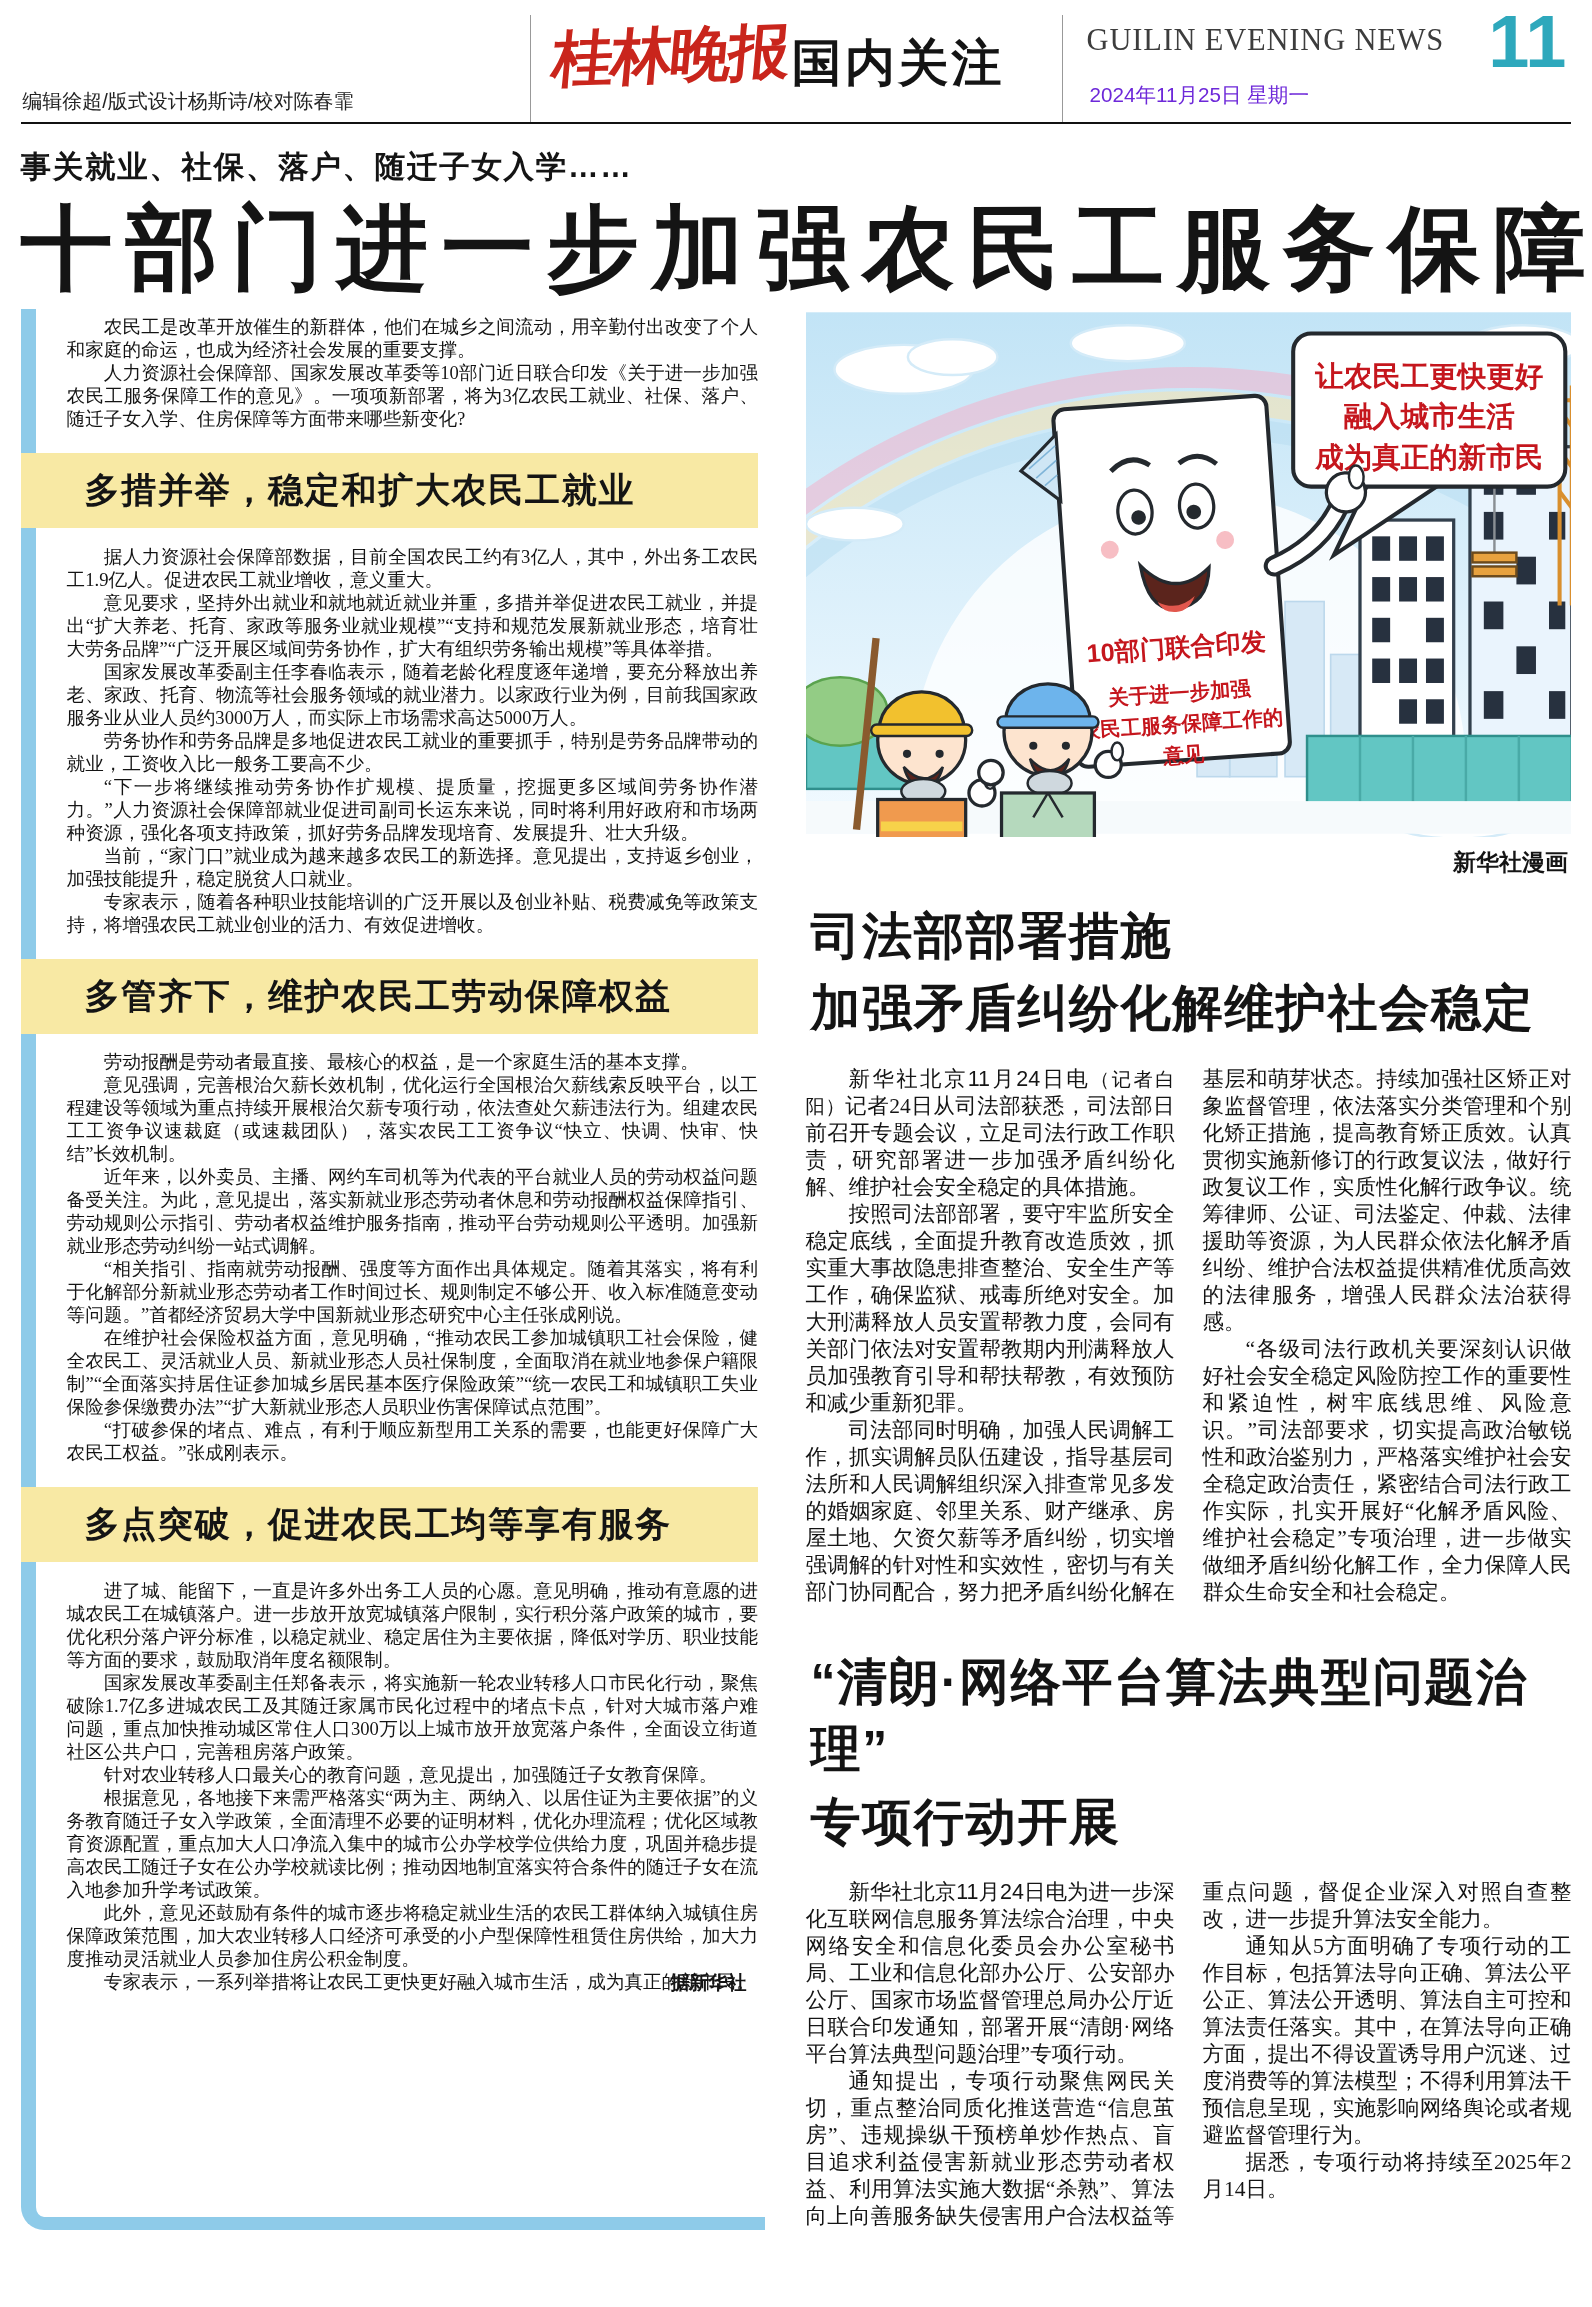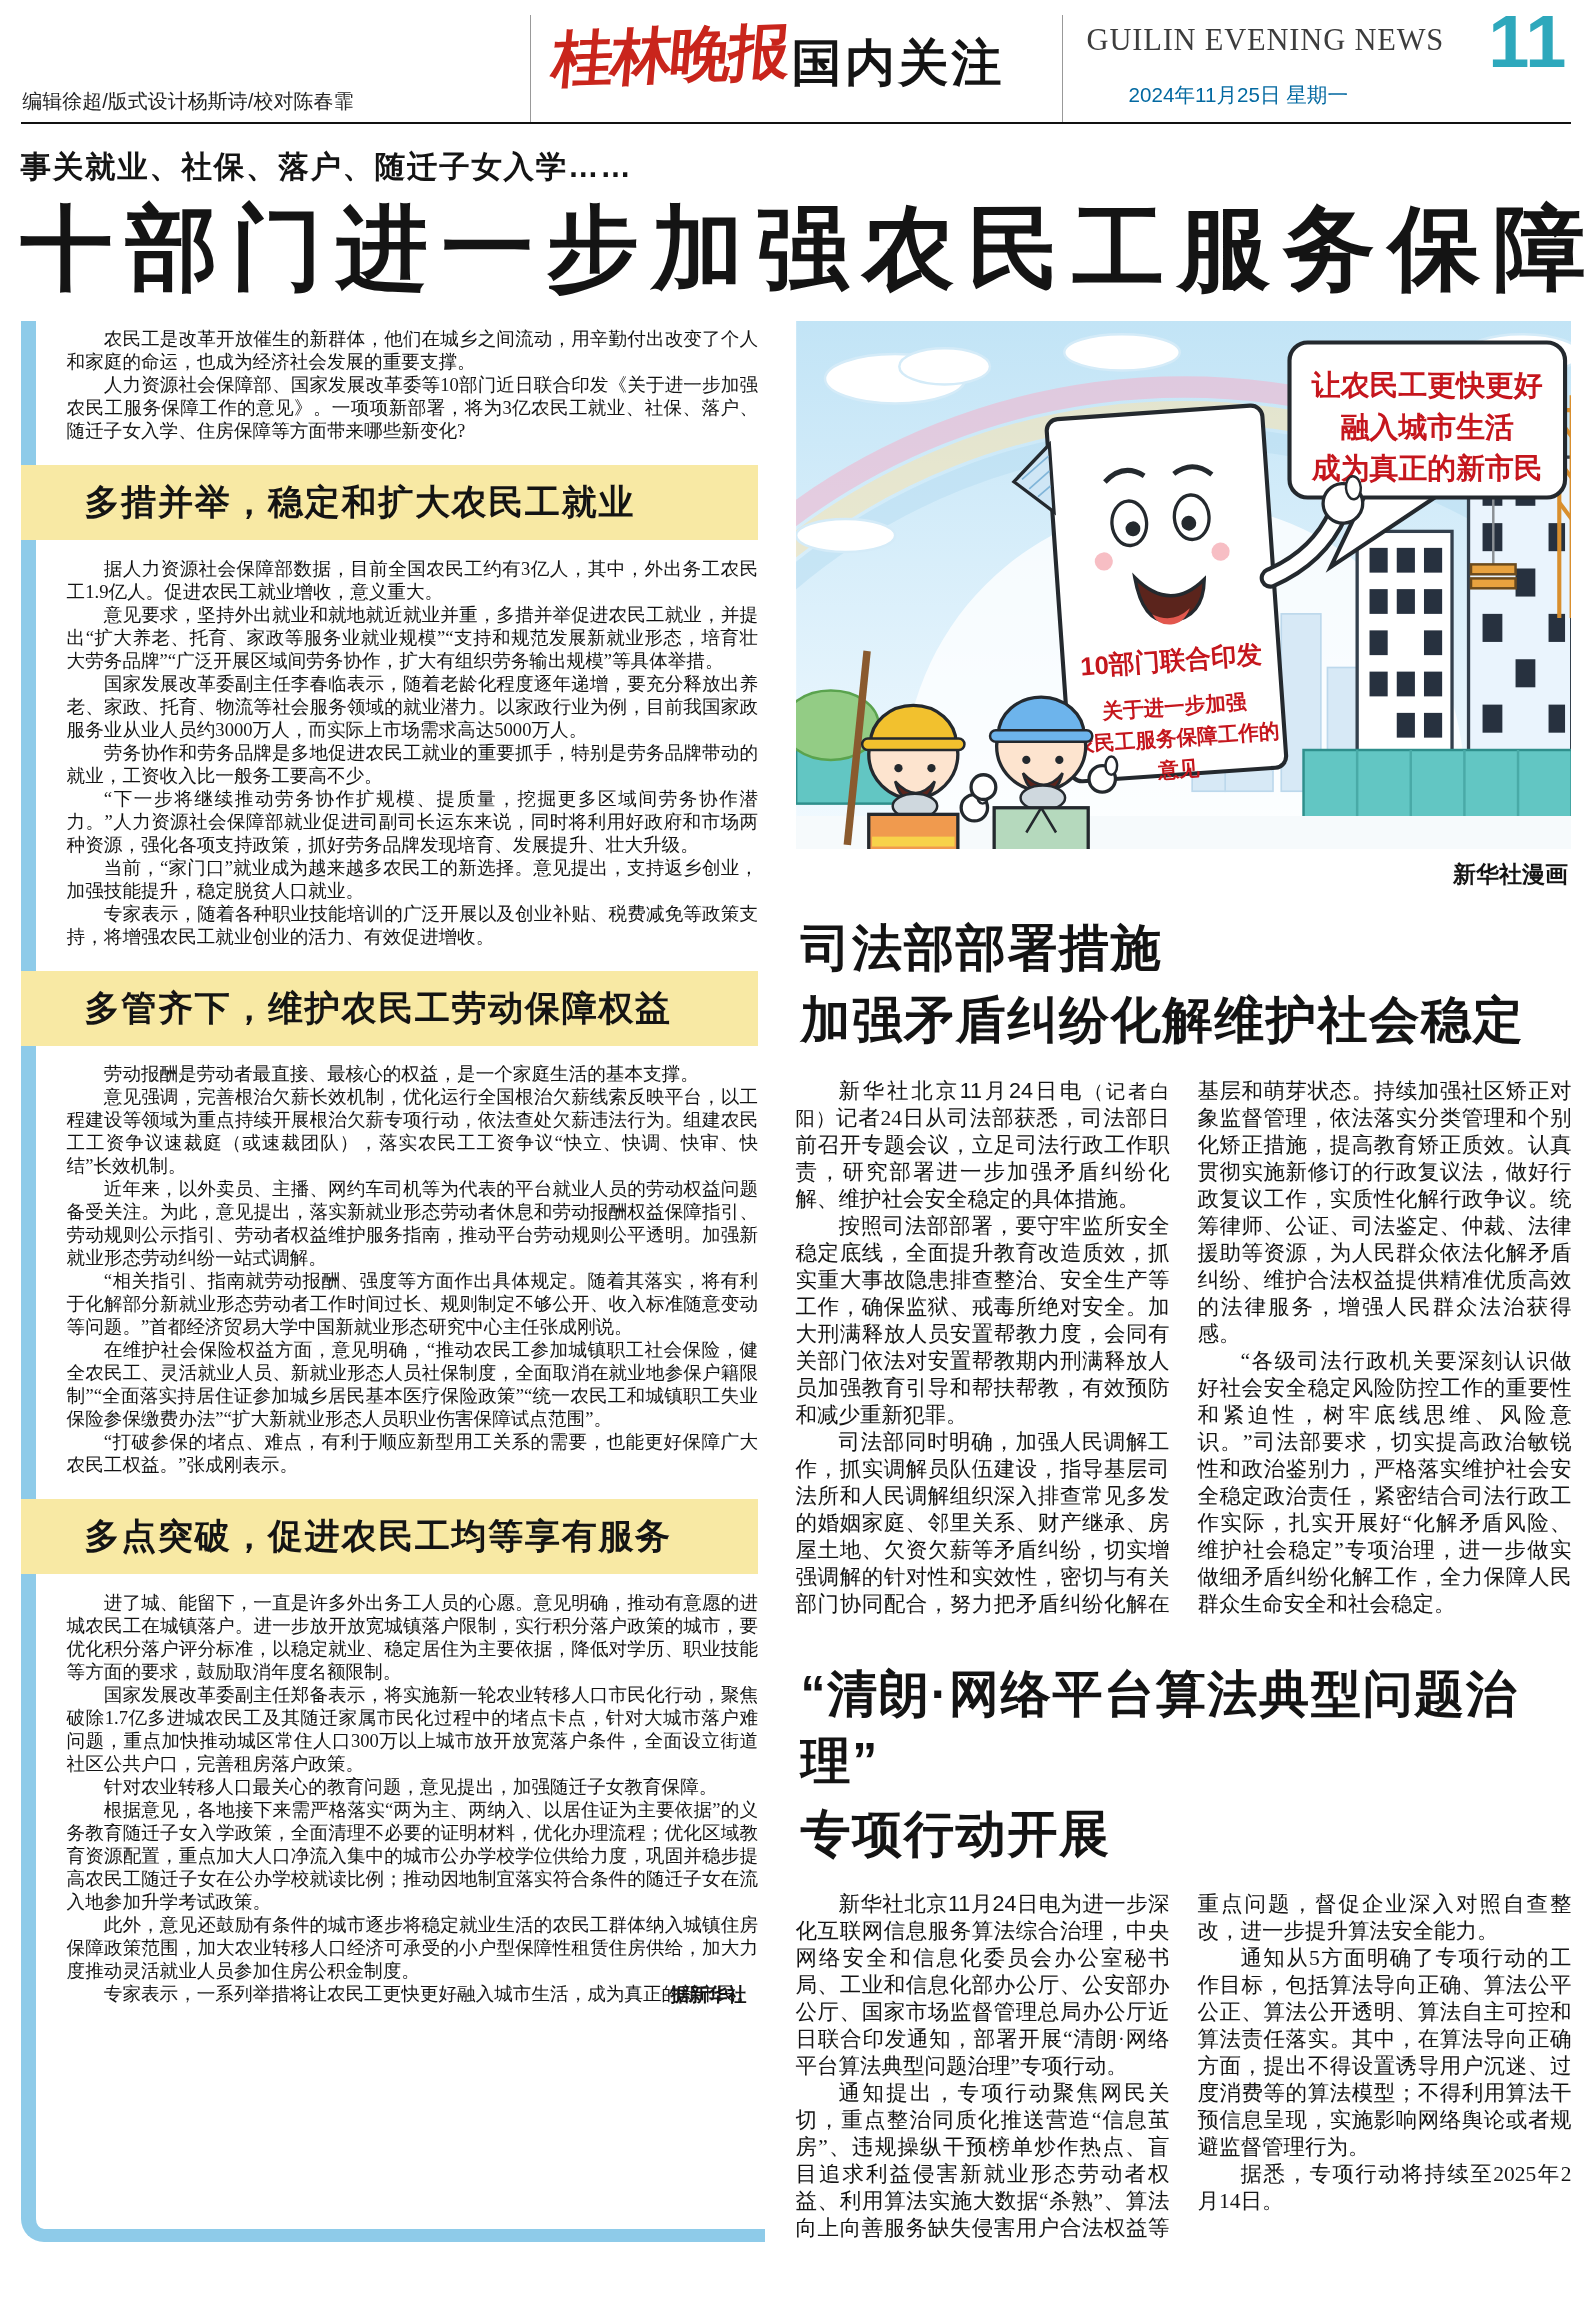--- a/index.html
+++ b/index.html
@@ -13,30 +13,30 @@
 
   
   header{position:relative;height:124px;margin:0 20.6px;border-bottom:2.5px solid #111;}
   .credits{position:absolute;left:1.7px;bottom:7px;font:20px "Liberation Sans",sans-serif;color:#222;}
   .vline{position:absolute;top:15px;bottom:0;width:0.8px;background:#999;}
   .vline.v1{left:509px;} .vline.v2{left:1041px;}
   .logo{position:absolute;left:532px;top:15px;font:900 61px "Liberation Sans",sans-serif;
         color:var(--logo_red);transform:skewX(-7deg) rotate(-2deg);letter-spacing:-2.5px;}
   .section-title{position:absolute;left:771px;top:30px;font:900 50px "Liberation Sans",sans-serif;letter-spacing:3.3px;}
   .mast-en{position:absolute;left:1066px;top:23px;font:400 30.5px "Liberation Serif",serif;color:#3d3d3d;letter-spacing:0.8px;}
-  .mast-date{position:absolute;left:1108px;top:81px;font:400 20.6px "Liberation Sans",sans-serif;color:#0369a1;}
+  .mast-date{position:absolute;left:1069px;top:81px;font:400 20.6px "Liberation Sans",sans-serif;color:#6d28d9;}
   .pagenum{position:absolute;right:5px;top:5px;font:800 74px "Liberation Sans",sans-serif;color:var(--teal);line-height:1;}
 
   
   .headline-zone{padding:0 20.6px;}
   .kicker{margin-top:23px;font:900 30.5px "Liberation Sans",sans-serif;letter-spacing:1.7px;}
   .headline{margin:13.2px 0 0 0;font:900 92px "Liberation Sans",sans-serif;letter-spacing:13.2px;line-height:1.04;white-space:nowrap;}
 
   
-  .content{display:flex;gap:31px;padding:0 20.6px;margin-top:24px;}
+  .content{display:flex;gap:41px;padding:0 20.6px;margin-top:12px;}
   .left-col{width:744px;position:relative;padding:6.6px 6.6px 38px 46px;}
   .l-frame{position:absolute;inset:0;border-left:15px solid var(--frame_blue);
            border-bottom:13.2px solid var(--frame_blue);border-bottom-left-radius:23px;pointer-events:none;}
   .para{font-size:18.6px;line-height:23px;text-align:justify;text-indent:2em;margin:0;}
   .sec-head{position:relative;z-index:1;margin:23px 0 16.5px -46px;background:var(--heading_yellow);
             padding:14px 8.3px 14px 64px;font:900 35px "Liberation Sans",sans-serif;letter-spacing:1.7px;}
   .source{text-align:right;font-weight:700;font-size:19px;margin-top:-23px;padding-right:11.6px;
           font-family:"Liberation Sans",sans-serif;}
 
   

